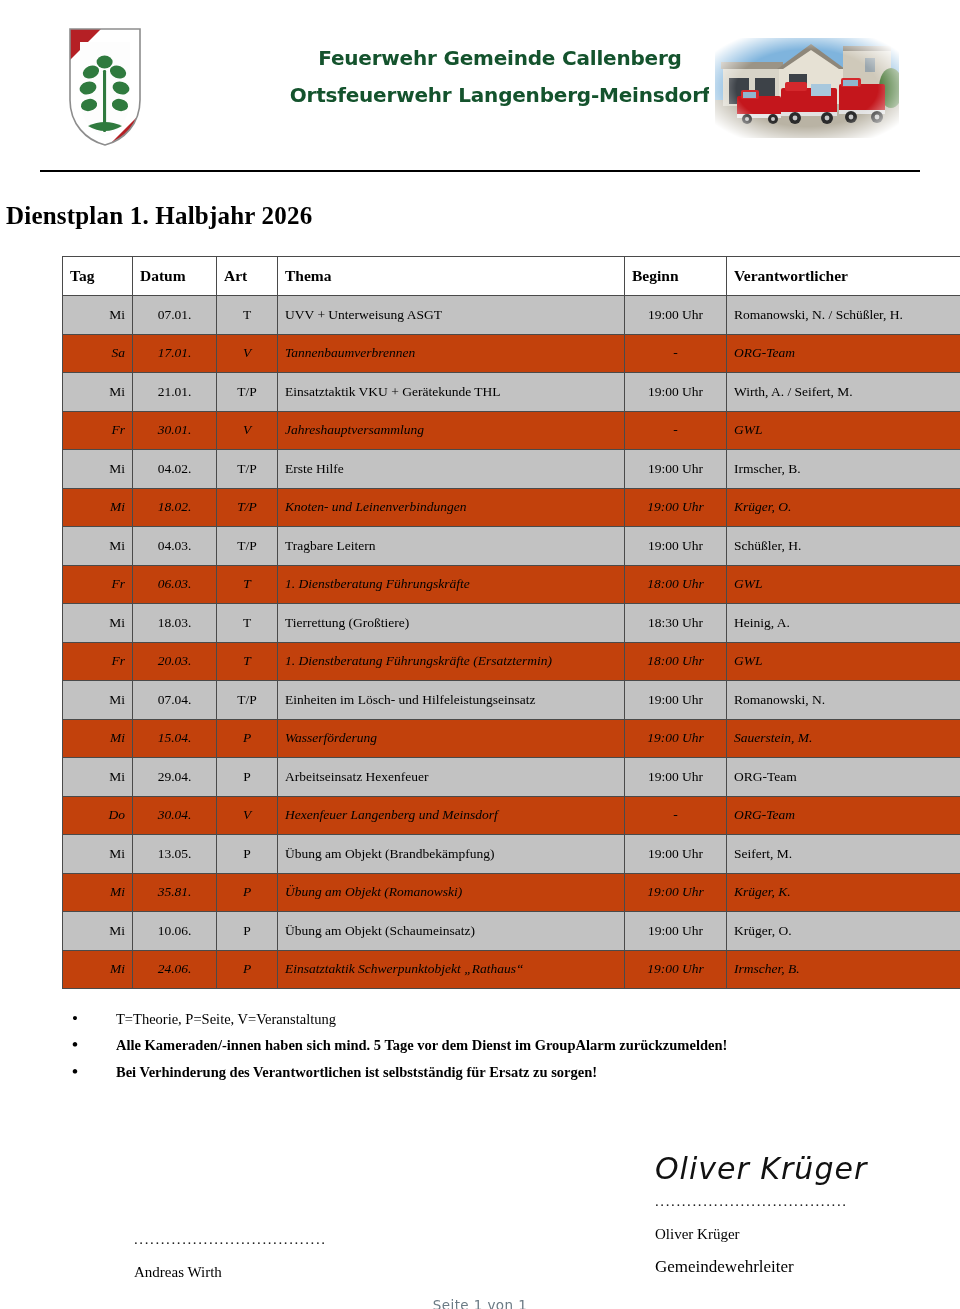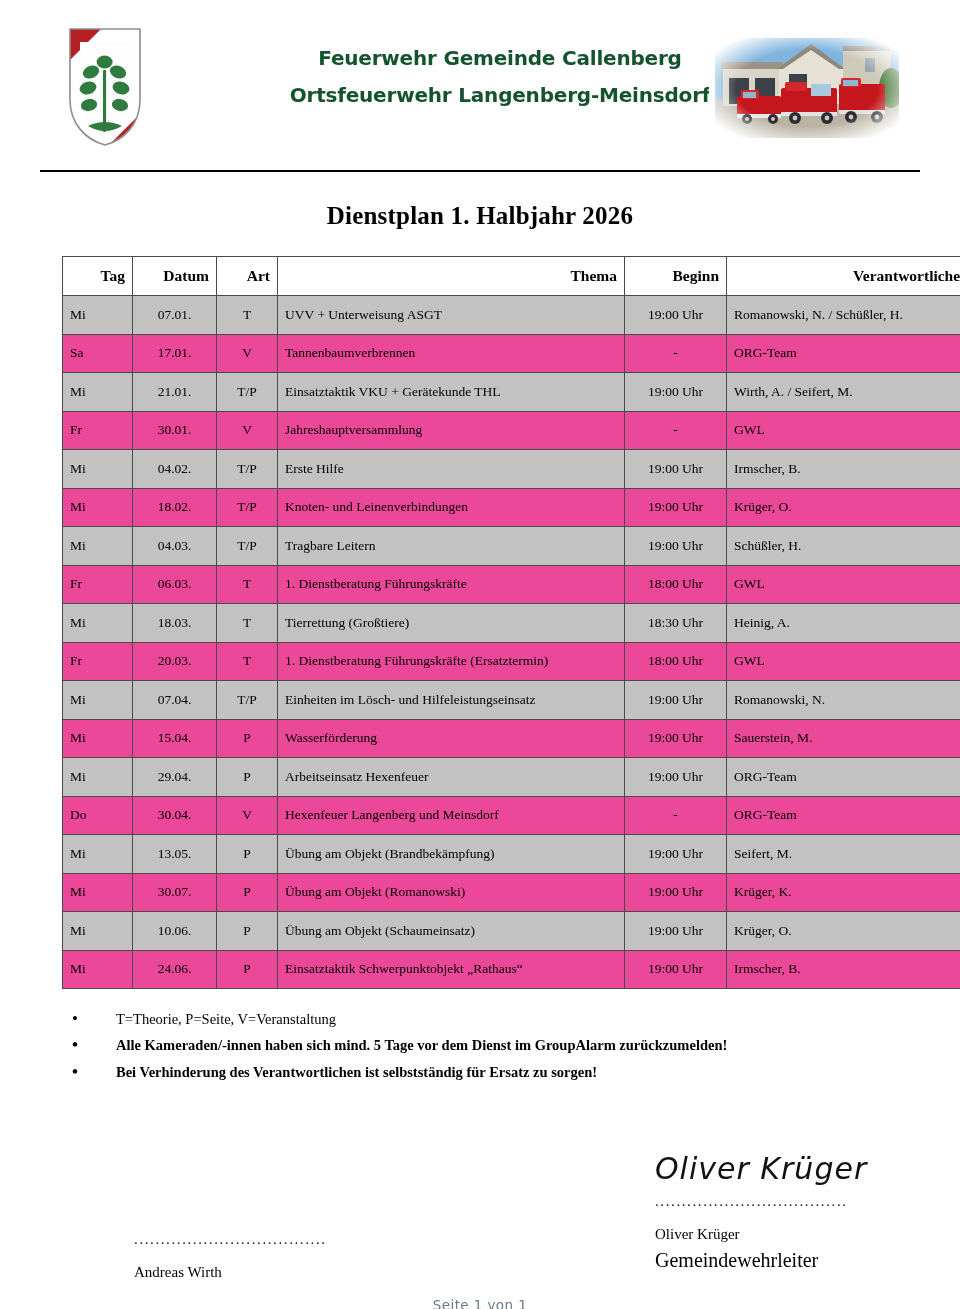--- a/index.html
+++ b/index.html
@@ -51,25 +51,25 @@
   .photo svg{display:block;width:100%;height:100%;}
   .rule{
     margin:14px 40px 0 40px;
     border-top:2.2px solid #000;
     height:0;
   }
 
   
   .doc-title{
     margin-top:30px;
-    text-align:center;
     font-family:"Liberation Serif",serif;
     font-weight:bold;
     font-size:25px;
     letter-spacing:0.2px;
+    padding-left:6px;
   }
 
   
   .table-wrap{
     margin:26px 62px 0 62px;
   }
   table.plan{
     width:836px;
     border-collapse:collapse;
     table-layout:fixed;
@@ -79,27 +79,27 @@
     border:1px solid #4a4a4a;
     padding:0 7px;
     height:37.5px;
     vertical-align:middle;
     overflow:hidden;
     white-space:nowrap;
   }
   table.plan thead th{
     font-weight:bold;
     font-size:15.5px;
-    text-align:right;
+    text-align:left;
     background:#ffffff;
     height:38px;
   }
   tr.shaded td{background:#c2c2c2;}
-  tr.plain td{background:#ec4899;}
-  td.c-tag{text-align:left;width:55px;}
+  tr.plain td{background:#c2410c;font-style:italic;}
+  td.c-tag{text-align:right;width:55px;}
   td.c-datum{text-align:center;width:69px;}
   td.c-art{text-align:center;width:46px;}
   td.c-thema{text-align:left;width:332px;}
   td.c-beginn{text-align:center;width:87px;}
   td.c-verant{text-align:left;width:233px;}
   th.h-tag{width:55px;}
   th.h-datum{width:69px;}
   th.h-art{width:46px;}
   th.h-thema{width:332px;}
   th.h-beginn{width:87px;}
@@ -156,22 +156,22 @@
     overflow:hidden;
     white-space:nowrap;
     width:196px;
   }
   .sig-name{
     font-size:15px;
     margin-top:13px;
     white-space:nowrap;
   }
   .sig-role{
-    font-size:20px;
-    margin-top:6px;
+    font-size:17px;
+    margin-top:14px;
     white-space:nowrap;
   }
 
   
   .footer{
     position:absolute;
     left:0;right:0;bottom:22px;
     text-align:center;
     font-family:"DejaVu Sans",sans-serif;
     font-size:13.5px;
@@ -413,21 +413,21 @@
           <tr class="shaded">
             <td class="c-tag">Mi</td>
             <td class="c-datum">13.05.</td>
             <td class="c-art">P</td>
             <td class="c-thema">Übung am Objekt (Brandbekämpfung)</td>
             <td class="c-beginn">19:00 Uhr</td>
             <td class="c-verant">Seifert, M.</td>
           </tr>
           <tr class="plain">
             <td class="c-tag">Mi</td>
-            <td class="c-datum">30.07.</td>
+            <td class="c-datum">35.81.</td>
             <td class="c-art">P</td>
             <td class="c-thema">Übung am Objekt (Romanowski)</td>
             <td class="c-beginn">19:00 Uhr</td>
             <td class="c-verant">Krüger, K.</td>
           </tr>
           <tr class="shaded">
             <td class="c-tag">Mi</td>
             <td class="c-datum">10.06.</td>
             <td class="c-art">P</td>
             <td class="c-thema">Übung am Objekt (Schaumeinsatz)</td>

